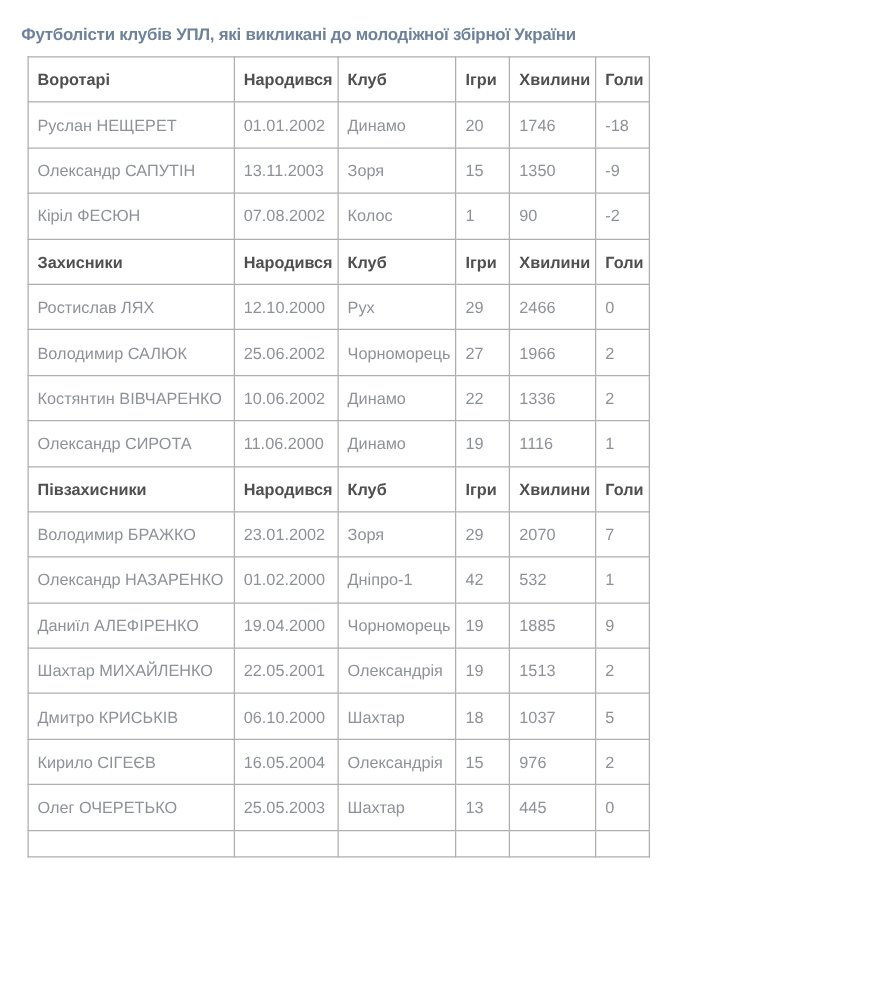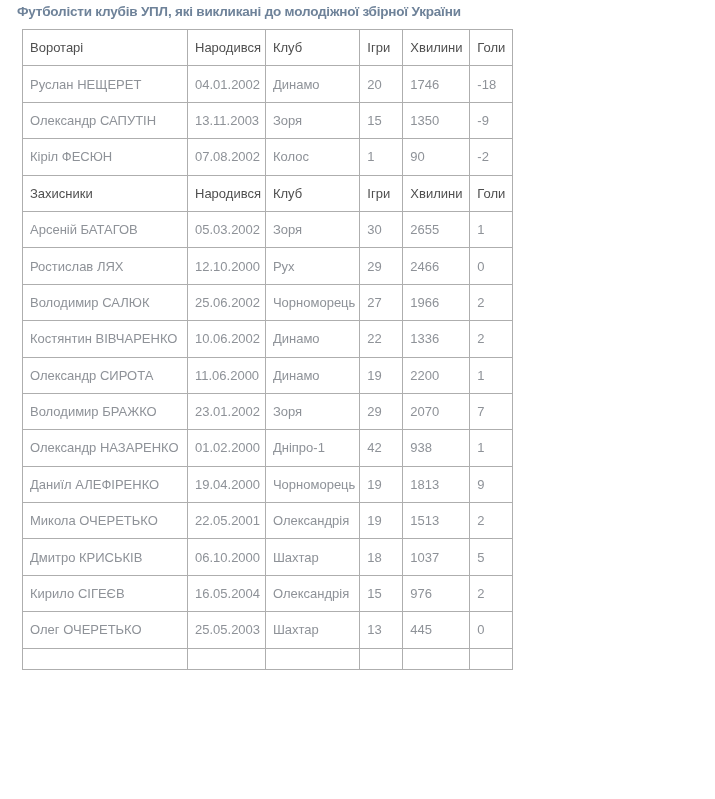--- a/index.html
+++ b/index.html
@@ -8,40 +8,40 @@
     --cell-color:#8e9298;
     --border-color:#aeaeae;
     --bg:#ffffff;
   }
   html,body{margin:0;padding:0;}
   body{
     width:715px;height:799px;overflow:hidden;background:var(--bg);
     font-family:"Liberation Sans","DejaVu Sans",sans-serif;
   }
   .page-title{
-    margin:0;padding:4px 0 0 17px;
+    margin:0;padding:20px 0 0 17px;
     font-size:13.5px;font-weight:bold;color:var(--title-color);
     letter-spacing:-0.2px;
   }
   table.stats-table{
     border-collapse:collapse;table-layout:fixed;
     margin:10px 0 0 22px;
   }
   table.stats-table td{
     border:1px solid var(--border-color);
     height:35.4px;
     padding:0 4px 0 7px;
     font-size:13px;
     color:var(--cell-color);
     white-space:nowrap;overflow:hidden;
     vertical-align:middle;
     background:#fff;
   }
   tr.section-header-row td{
-    font-weight:normal;
+    font-weight:bold;
     color:var(--header-color);
   }
   tr.partial-row td{height:20px;}
 </style>
 </head>
 <body>
 
 <div class="page">
   <div class="page-title">Футболісти клубів УПЛ, які викликані до молодіжної збірної України</div>
 
@@ -59,21 +59,21 @@
     <td>Воротарі</td>
     <td>Народився</td>
     <td>Клуб</td>
     <td>Ігри</td>
     <td>Хвилини</td>
     <td>Голи</td>
   </tr>
 
   <tr class="player-row">
     <td>Руслан НЕЩЕРЕТ</td>
-    <td>04.01.2002</td>
+    <td>01.01.2002</td>
     <td>Динамо</td>
     <td>20</td>
     <td>1746</td>
     <td>-18</td>
   </tr>
 
   <tr class="player-row">
     <td>Олександр САПУТІН</td>
     <td>13.11.2003</td>
     <td>Зоря</td>
@@ -93,28 +93,20 @@
 
   <tr class="section-header-row">
     <td>Захисники</td>
     <td>Народився</td>
     <td>Клуб</td>
     <td>Ігри</td>
     <td>Хвилини</td>
     <td>Голи</td>
   </tr>
 
-  <tr class="player-row">
-    <td>Арсеній БАТАГОВ</td>
-    <td>05.03.2002</td>
-    <td>Зоря</td>
-    <td>30</td>
-    <td>2655</td>
-    <td>1</td>
-  </tr>
 
 
   <tr class="player-row">
     <td>Ростислав ЛЯХ</td>
     <td>12.10.2000</td>
     <td>Рух</td>
     <td>29</td>
     <td>2466</td>
     <td>0</td>
   </tr>
@@ -135,56 +127,64 @@
     <td>22</td>
     <td>1336</td>
     <td>2</td>
   </tr>
 
   <tr class="player-row">
     <td>Олександр СИРОТА</td>
     <td>11.06.2000</td>
     <td>Динамо</td>
     <td>19</td>
-    <td>2200</td>
+    <td>1116</td>
     <td>1</td>
   </tr>
 
+  <tr class="section-header-row">
+    <td>Півзахисники</td>
+    <td>Народився</td>
+    <td>Клуб</td>
+    <td>Ігри</td>
+    <td>Хвилини</td>
+    <td>Голи</td>
+  </tr>
 
   <tr class="player-row">
     <td>Володимир БРАЖКО</td>
     <td>23.01.2002</td>
     <td>Зоря</td>
     <td>29</td>
     <td>2070</td>
     <td>7</td>
   </tr>
 
 
 
   <tr class="player-row">
     <td>Олександр НАЗАРЕНКО</td>
     <td>01.02.2000</td>
     <td>Дніпро-1</td>
     <td>42</td>
-    <td>938</td>
+    <td>532</td>
     <td>1</td>
   </tr>
 
   <tr class="player-row">
     <td>Даниїл АЛЕФІРЕНКО</td>
     <td>19.04.2000</td>
     <td>Чорноморець</td>
     <td>19</td>
-    <td>1813</td>
+    <td>1885</td>
     <td>9</td>
   </tr>
 
   <tr class="player-row">
-    <td>Микола ОЧЕРЕТЬКО</td>
+    <td>Шахтар МИХАЙЛЕНКО</td>
     <td>22.05.2001</td>
     <td>Олександрія</td>
     <td>19</td>
     <td>1513</td>
     <td>2</td>
   </tr>
 
   <tr class="player-row">
     <td>Дмитро КРИСЬКІВ</td>
     <td>06.10.2000</td>

